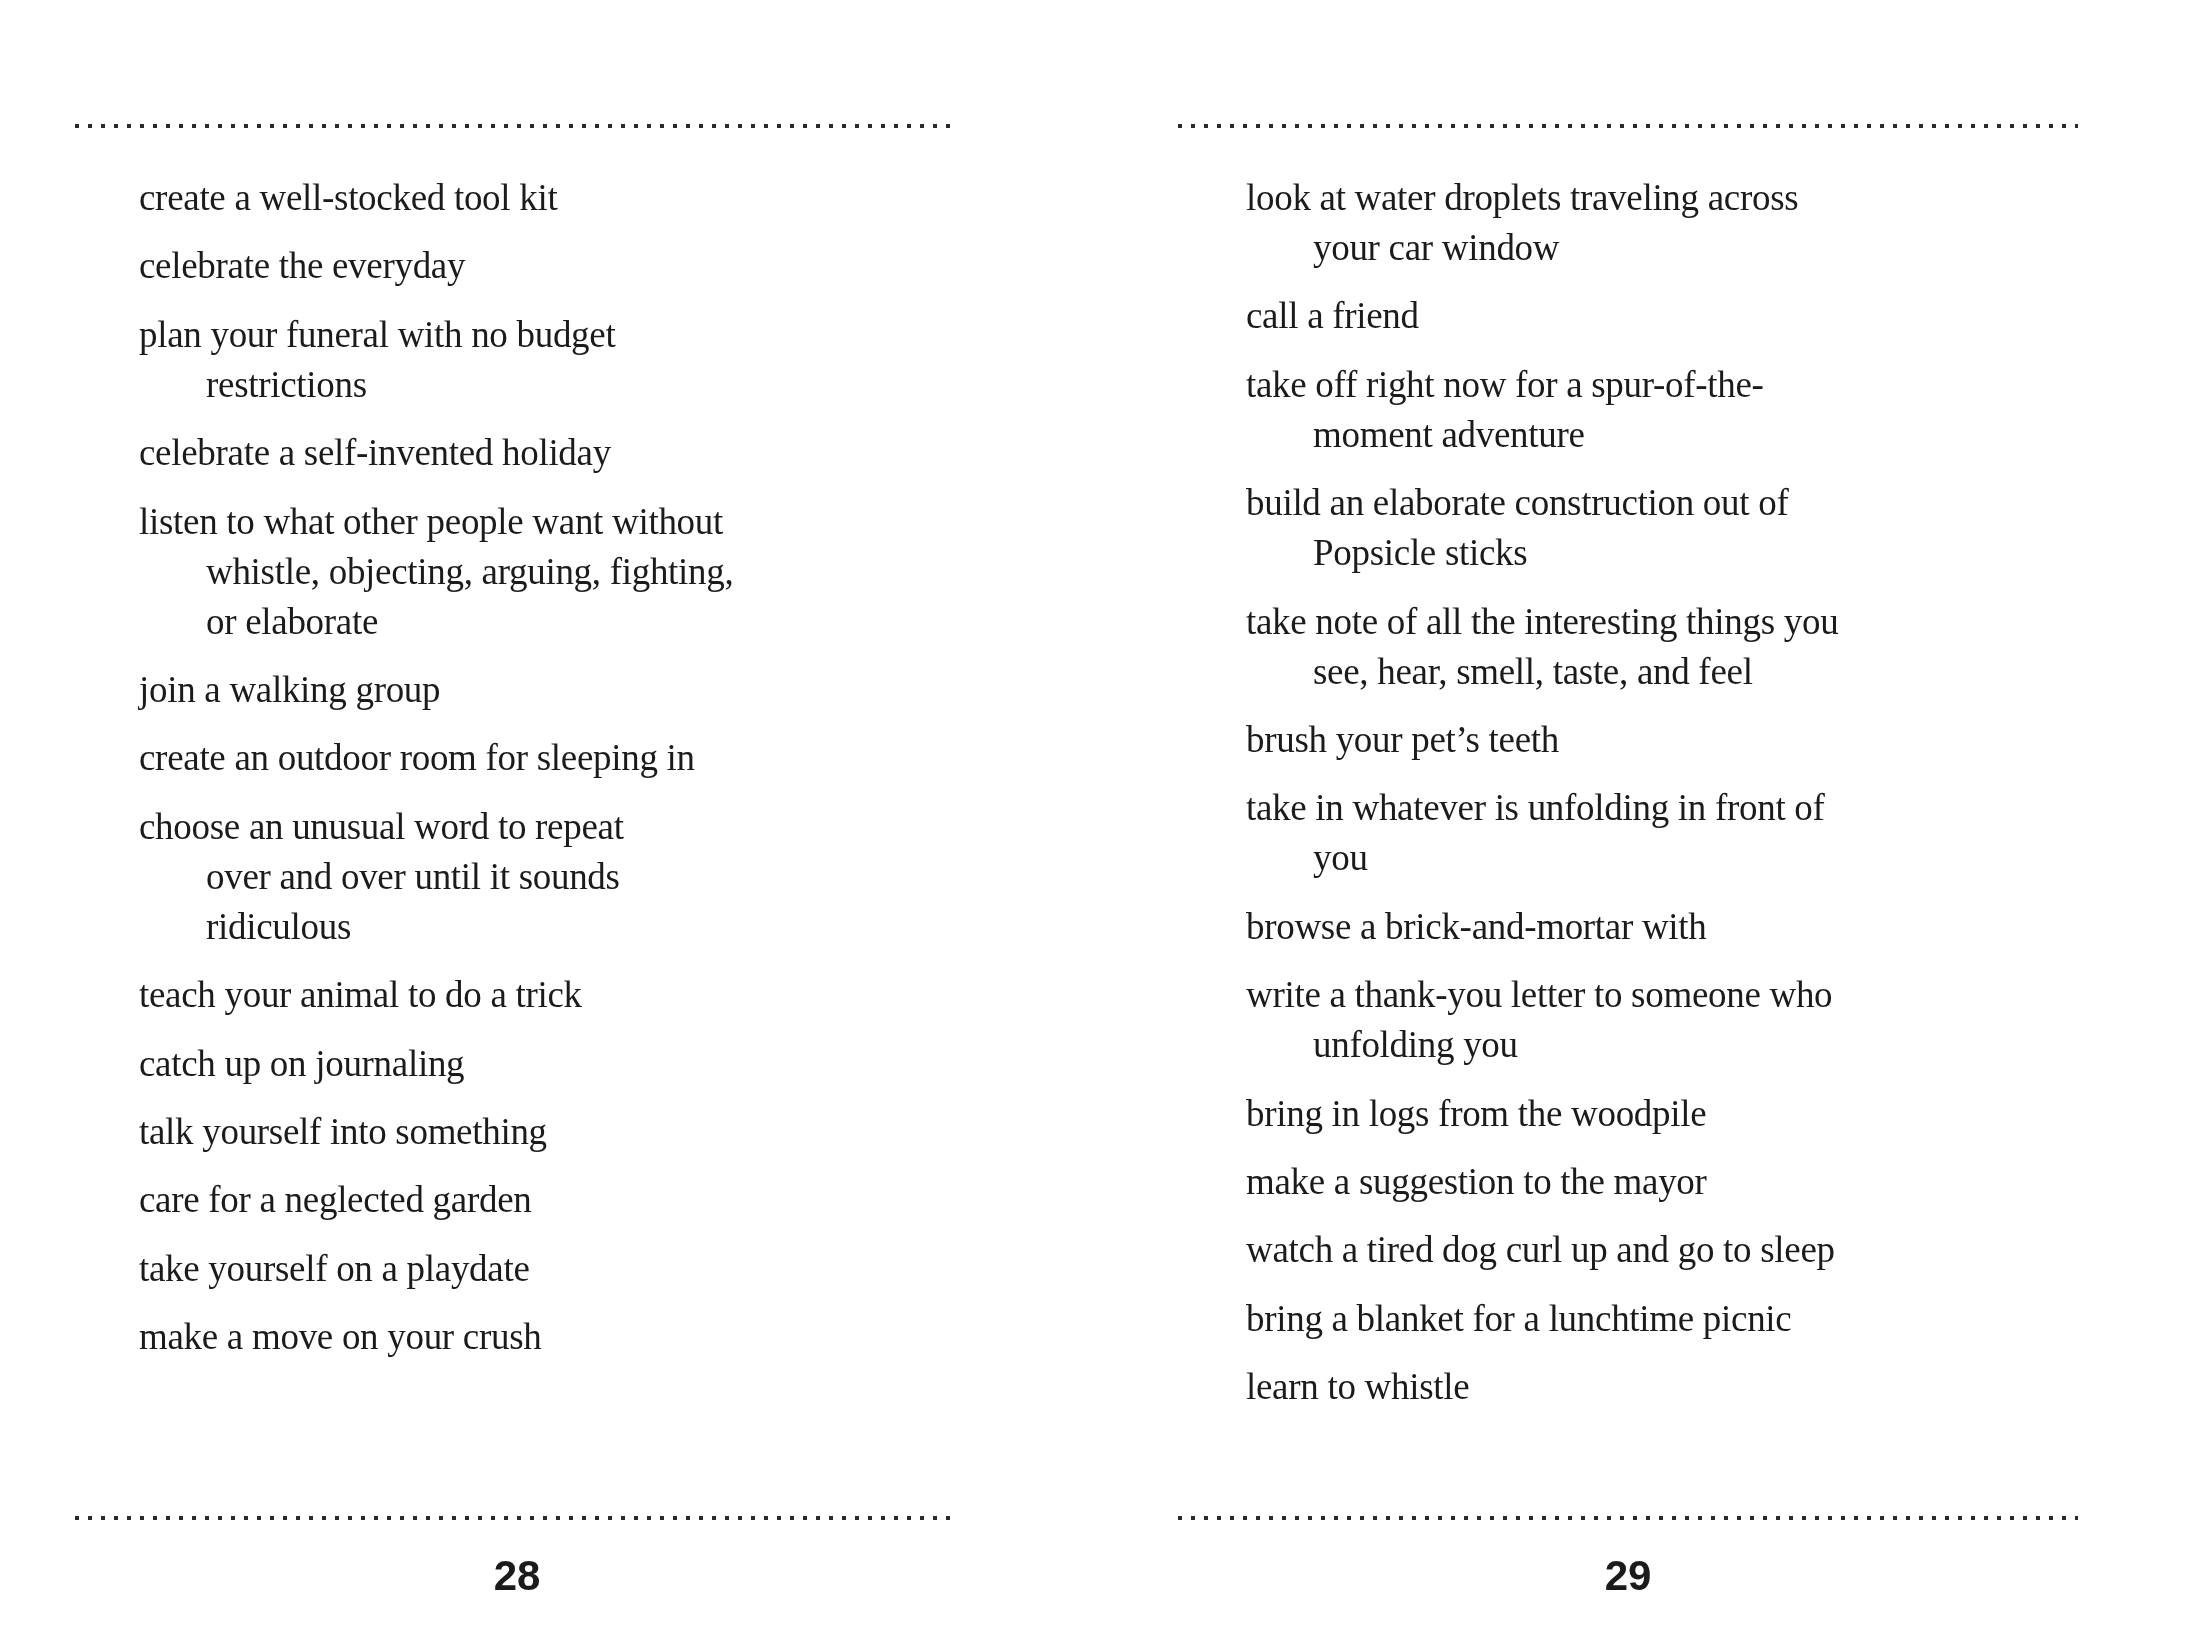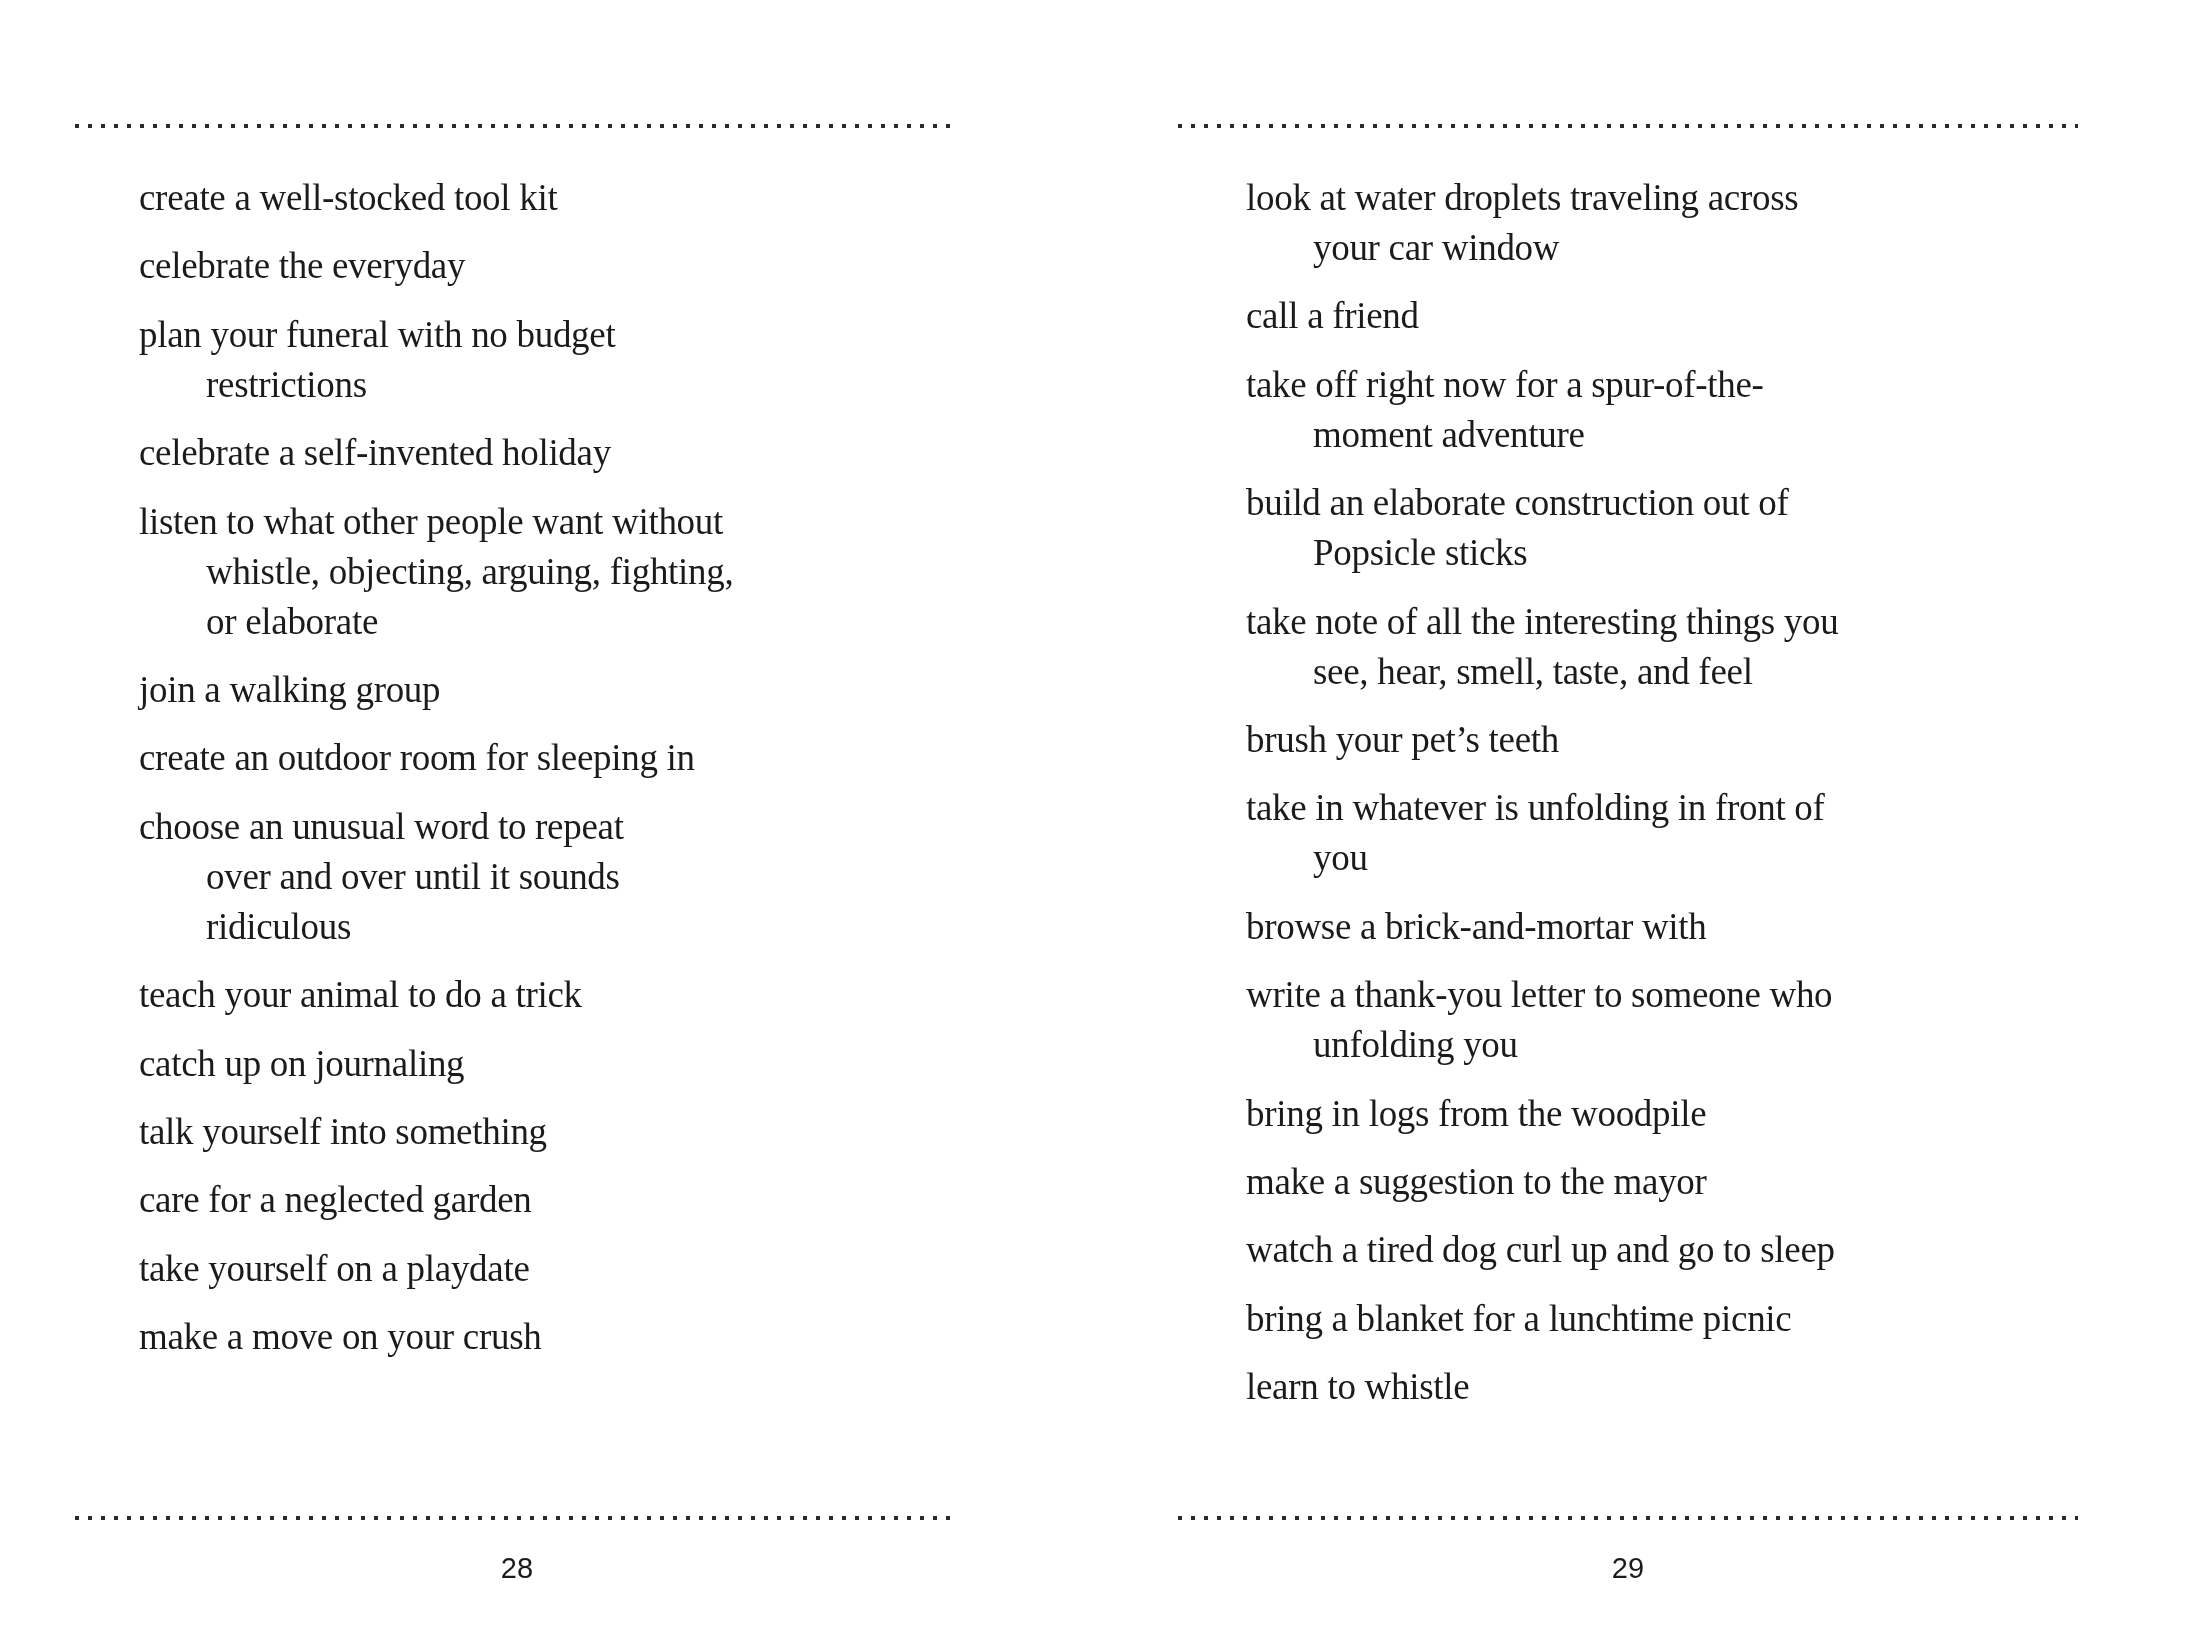--- a/index.html
+++ b/index.html
@@ -33,22 +33,22 @@
     line-height: 50px;
     color: var(--text);
     white-space: nowrap;
     letter-spacing: -0.3px;
   }
   .line.indent { padding-left: 67px; }
   .folio {
     position: absolute; top: 1532px; left: 0; width: 100%;
     text-align: center;
     font-family: "Liberation Sans", "DejaVu Sans", sans-serif;
-    font-weight: 400;
-    font-size: 29px;
+    font-weight: 700;
+    font-size: 42px;
     color: var(--text);
   }
 </style>
 </head>
 <body>
 
 <div class="book">
 
   <section class="page page-left">
     <div class="rule rule-top"></div>

